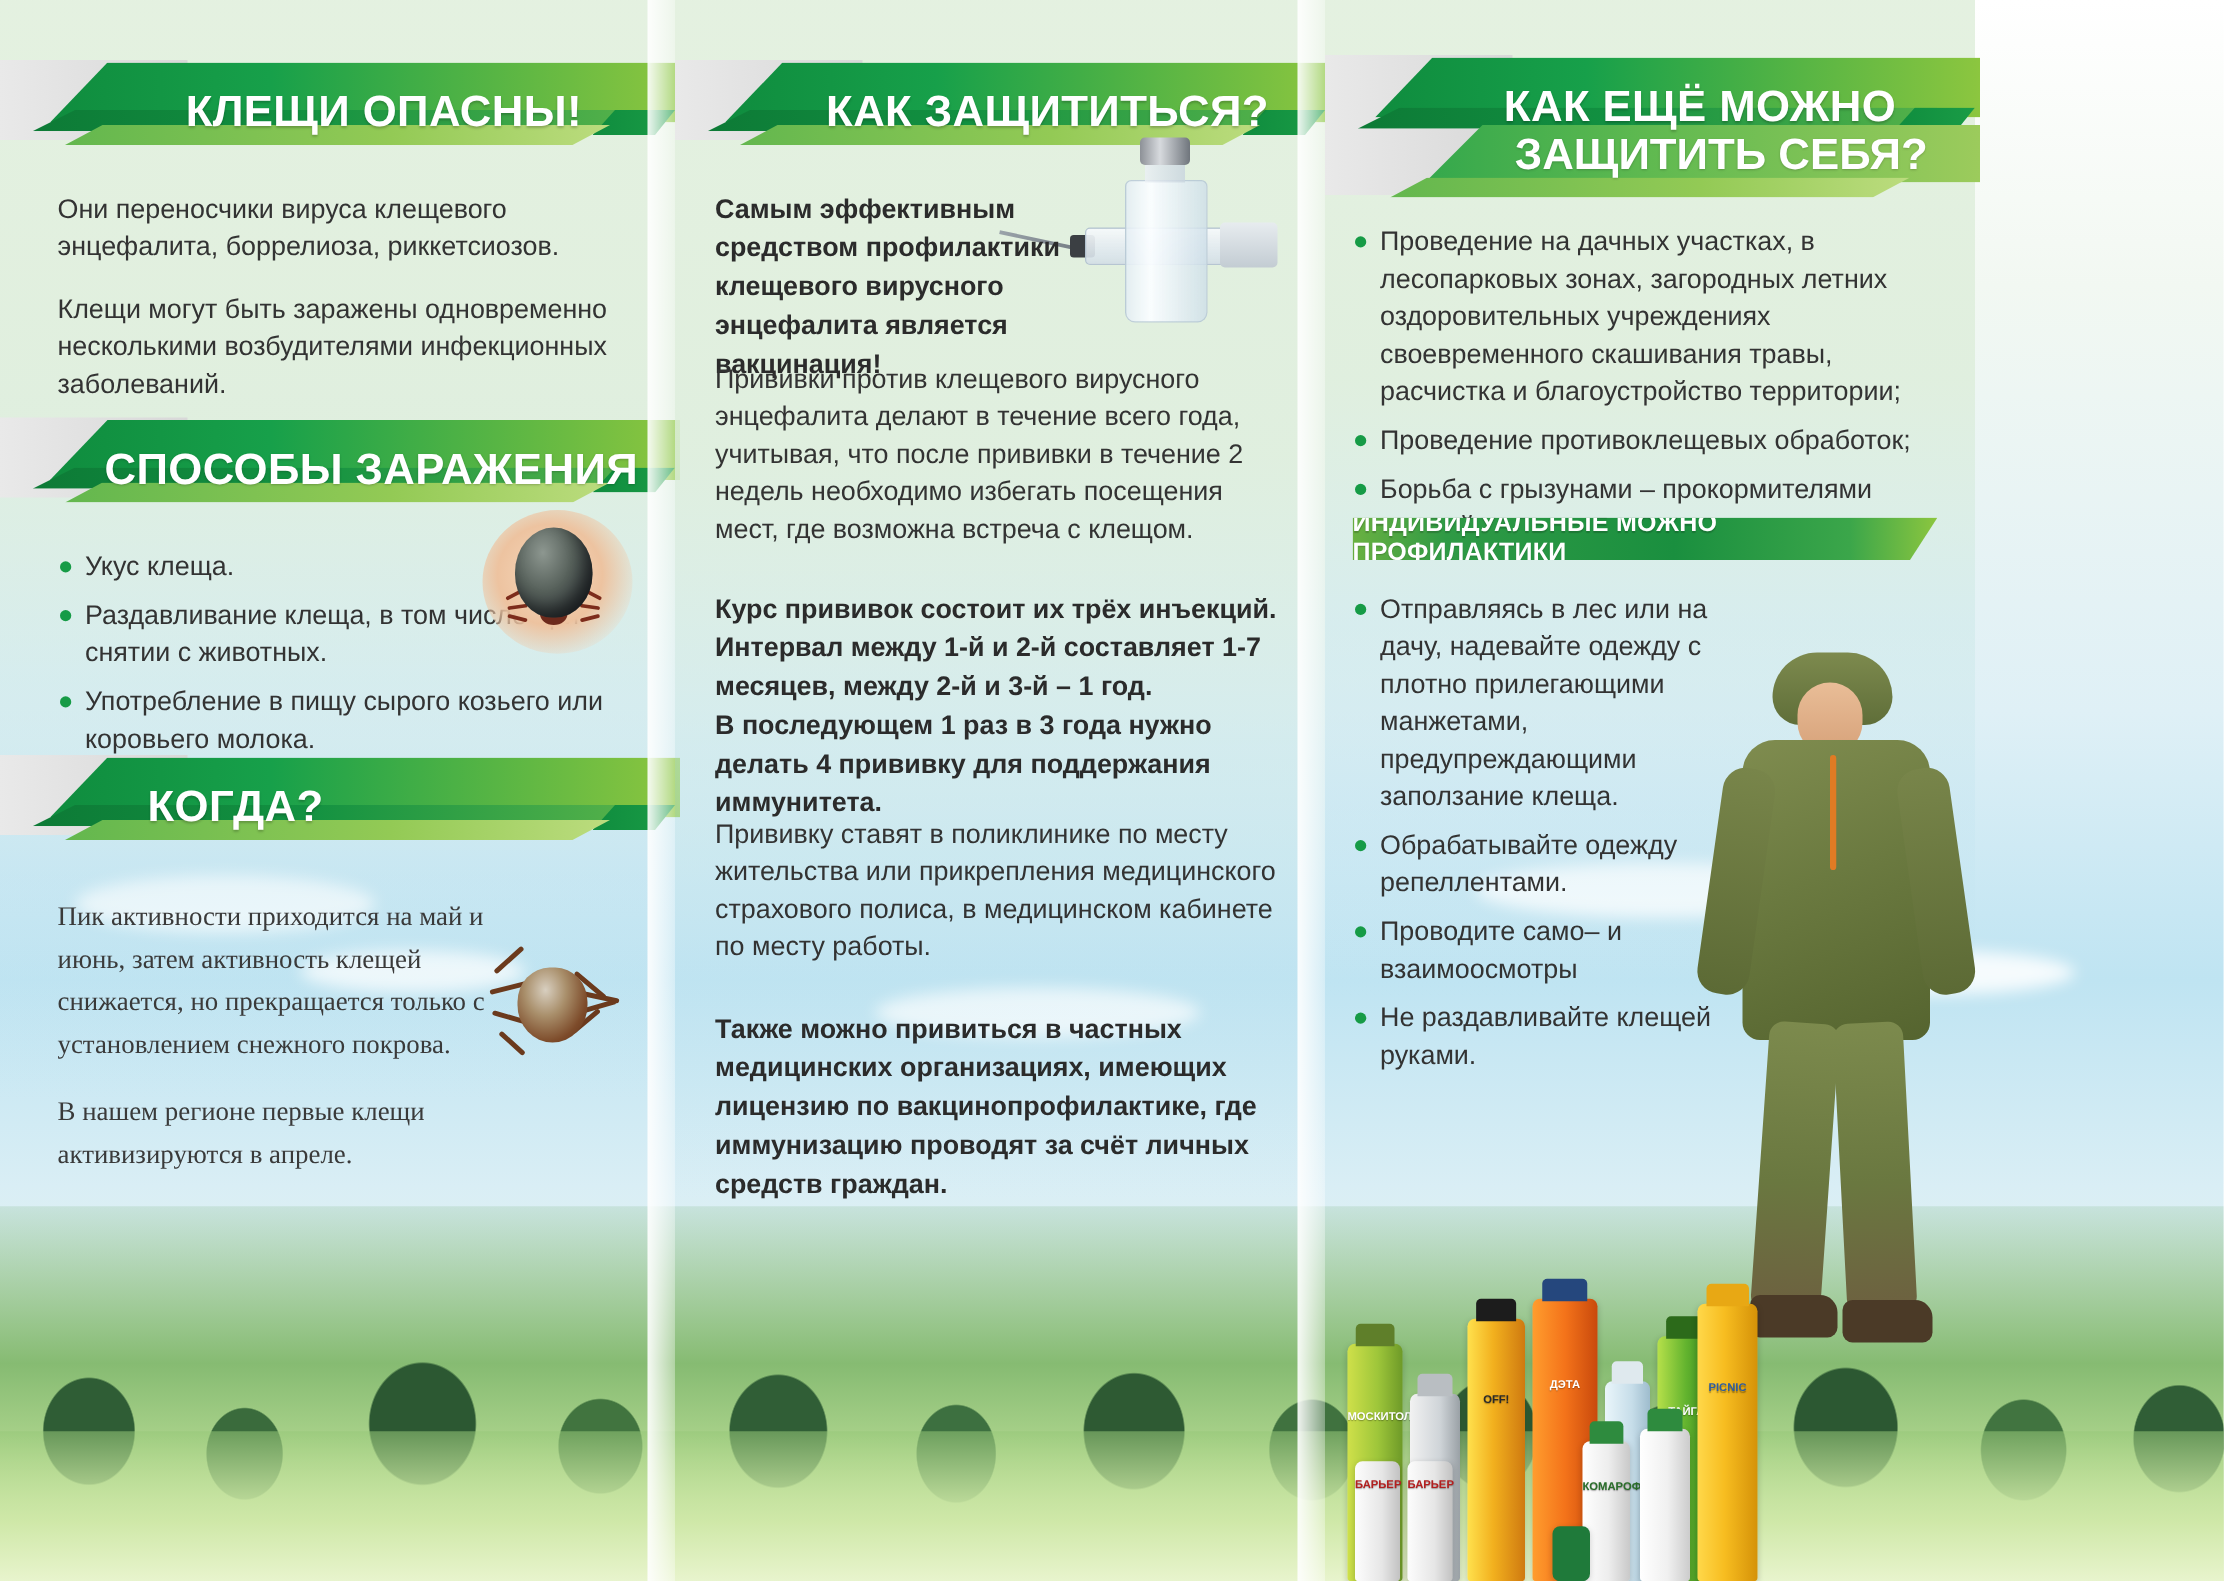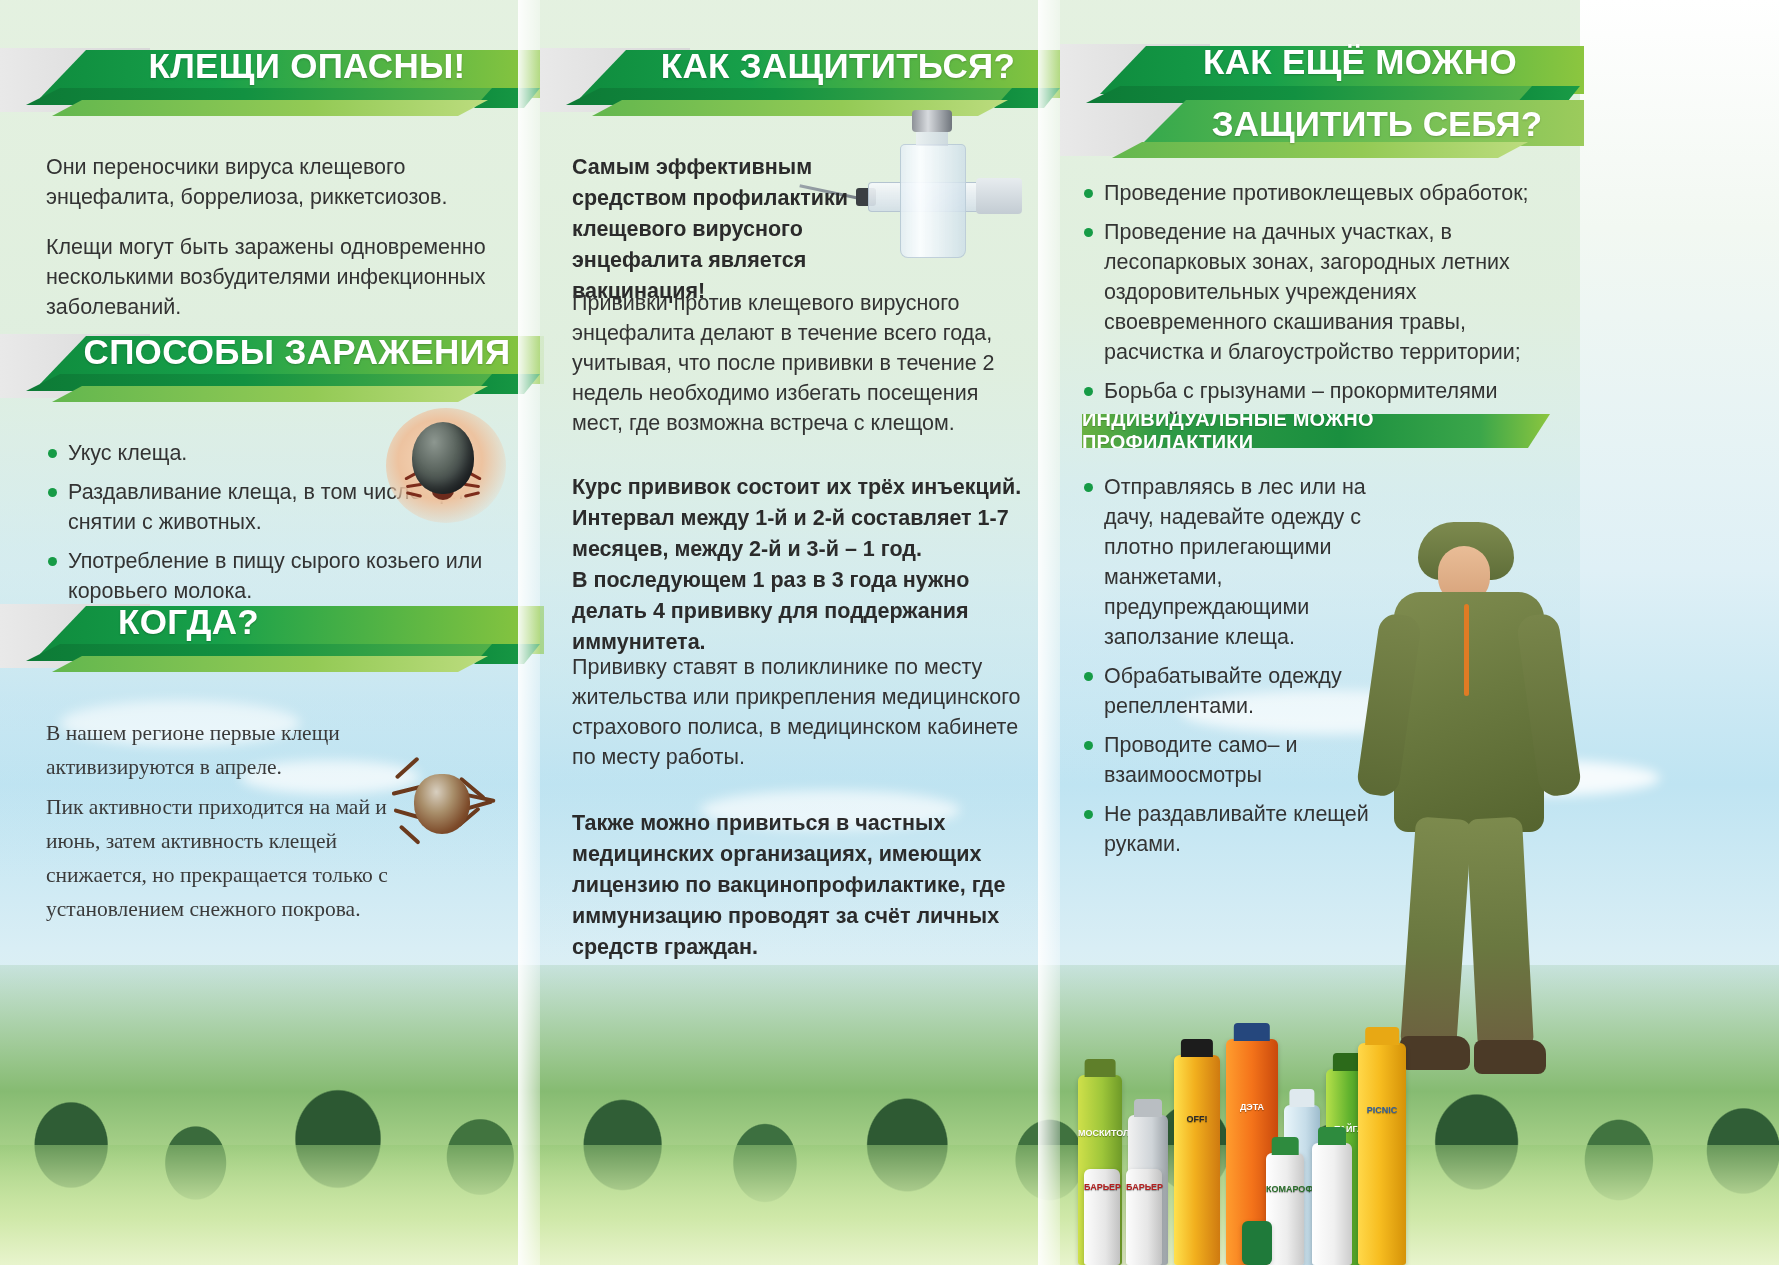--- a/index.html
+++ b/index.html
@@ -82,21 +82,21 @@
     position:absolute;left:52px;top:56px;right:52px;height:16px;
     background:linear-gradient(to right,#63b74e,#93ca55 60%,#bcdc7e 100%);
     clip-path:polygon(30px 0,100% 0,calc(100% - 30px) 100%,0 100%);
   }
   .ribbon .band-tail{
     position:absolute;right:0;top:44px;width:66px;height:20px;
     background:linear-gradient(to right,#0f8c3e,#1a9c46);
     clip-path:polygon(18px 0,100% 0,calc(100% - 16px) 100%,0 100%);
   }
   .ribbon .title{
-    position:absolute;left:0;right:16px;top:0;height:44px;
+    position:absolute;left:0;right:16px;top:24px;height:44px;
     display:flex;align-items:center;justify-content:flex-end;
     color:#fff;font-weight:bold;font-size:35px;letter-spacing:.3px;
     text-shadow:0 1px 2px rgba(0,0,0,.22);
     white-space:nowrap;z-index:4;
   }
   .ribbon.two-line{height:128px;}
   .ribbon.two-line .band-dark2{
     position:absolute;left:80px;top:60px;right:-4px;height:46px;
     background:linear-gradient(to right,#34a84c 0%,#5fb950 40%,#9ccb5c 100%);
     clip-path:polygon(46px 0,100% 0,100% 100%,0 100%);
@@ -277,22 +277,22 @@
   <div style="position:absolute;left:0;right:0;top:600px;">
     <div class="ribbon">
       <div class="grayblock"></div>
       <div class="band-dark"></div>
       <div class="band-mid"></div>
       <div class="band-tail"></div>
       <div class="band-light"></div>
       <div class="title" style="justify-content:flex-start;padding-left:118px;">КОГДА?</div>
     </div>
     <div class="pad-l serif-text" style="margin-top:42px;width:368px;">
+      <p>Пик активности приходится на май и июнь, затем активность клещей снижается, но прекращается только с установлением снежного покрова.</p>
       <p style="margin-bottom:6px;">В нашем регионе первые клещи активизируются в апреле.</p>
-      <p>Пик активности приходится на май и июнь, затем активность клещей снижается, но прекращается только с установлением снежного покрова.</p>
     </div>
 
     <div class="tick-free" style="left:378px;top:140px;">
       <div class="l" style="left:18px;top:36px;width:30px;height:4px;transform:rotate(-42deg);"></div>
       <div class="l" style="left:14px;top:52px;width:32px;height:4px;transform:rotate(-14deg);"></div>
       <div class="l" style="left:16px;top:68px;width:30px;height:4px;transform:rotate(16deg);"></div>
       <div class="l" style="left:22px;top:84px;width:26px;height:4px;transform:rotate(42deg);"></div>
       <div class="l" style="left:82px;top:36px;width:32px;height:4px;transform:rotate(40deg);"></div>
       <div class="l" style="left:84px;top:52px;width:34px;height:4px;transform:rotate(12deg);"></div>
       <div class="l" style="left:84px;top:68px;width:32px;height:4px;transform:rotate(-16deg);"></div>
@@ -365,22 +365,22 @@
       <div class="band-mid"></div>
       <div class="band-tail"></div>
       <div class="band-dark2"></div>
       <div class="band-light"></div>
       <div class="title" style="justify-content:center;padding-left:96px;">КАК ЕЩЁ МОЖНО</div>
       <div class="title2" style="justify-content:center;padding-left:130px;">ЗАЩИТИТЬ СЕБЯ?</div>
     </div>
   </div>
 
   <ul class="body-text" style="position:absolute;left:22px;top:178px;width:462px;">
+    <li>Проведение на дачных участках, в лесопарковых зонах, загородных летних оздоровительных учреждениях своевременного скашивания травы, расчистка и благоустройство территории;</li>
     <li>Проведение противоклещевых обработок;</li>
-    <li>Проведение на дачных участках, в лесопарковых зонах, загородных летних оздоровительных учреждениях своевременного скашивания травы, расчистка и благоустройство территории;</li>
     <li>Борьба с грызунами – прокормителями клещей.</li>
   </ul>
 
   <div class="strip" style="position:absolute;left:22px;top:414px;width:468px;">
     <span>ИНДИВИДУАЛЬНЫЕ МОЖНО ПРОФИЛАКТИКИ</span>
   </div>
 
   <ul class="body-text" style="position:absolute;left:22px;top:472px;width:300px;">
     <li>Отправляясь в лес или на дачу, надевайте одежду с плотно прилегающими манжетами, предупреждающими заползание клеща.</li>
     <li>Обрабатывайте одежду репеллентами.</li>

